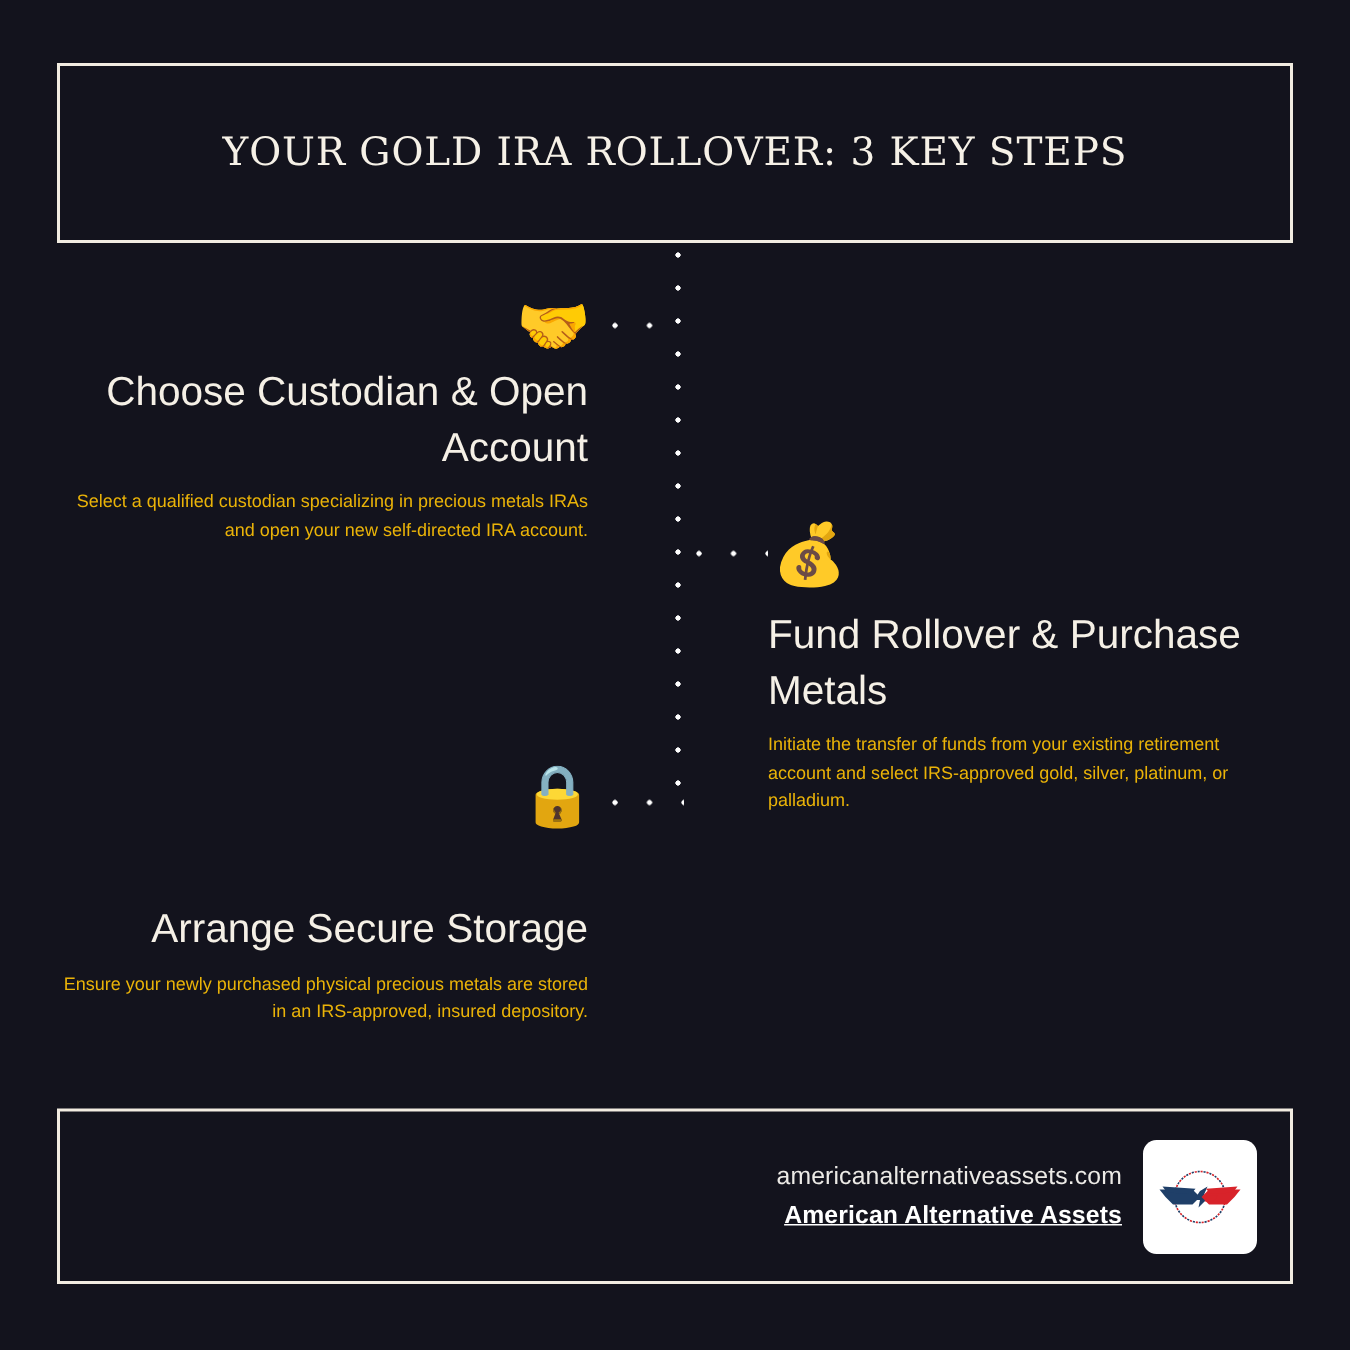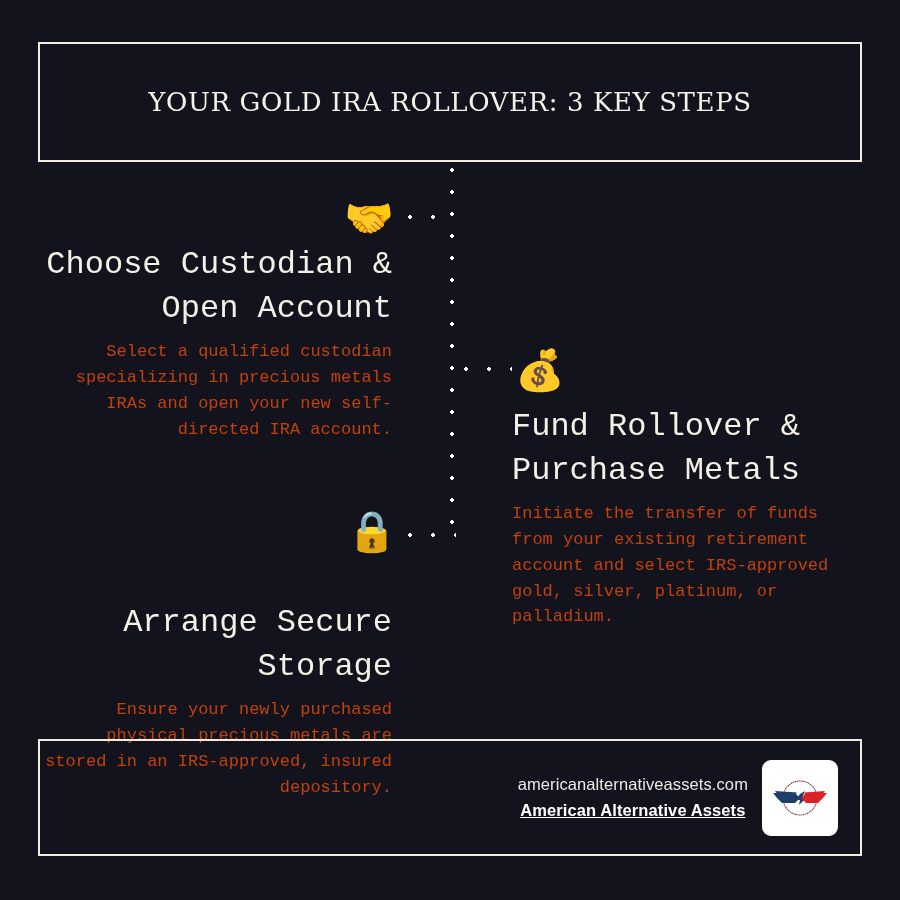--- a/index.html
+++ b/index.html
@@ -66,32 +66,32 @@
   .step { position: absolute; }
 
   .step-emoji {
     position: absolute;
     font-size: 40px;
     line-height: 1;
     font-family: "DejaVu Sans", sans-serif;
   }
 
   .step-head {
-    font-family: Liberation Mono, monospace;
-    font-size: 32px;
+    font-family: Liberation Sans, sans-serif;
+    font-size: 27px;
     line-height: 1.36;
     color: #f5f0e6;
     font-weight: 400;
     margin: 0;
   }
   .step-body {
-    font-family: Liberation Mono, monospace;
-    font-size: 17px;
+    font-family: Liberation Sans, sans-serif;
+    font-size: 12px;
     line-height: 1.52;
-    color: #c2410c;
+    color: #eab308;
     margin: 0;
     padding-top: 9px;
   }
 
   
   .step1 { left: 40px; top: 243px; width: 352px; text-align: right; }
   .step1-emoji { left: 344px; top: 198px; }
 
   
   .step2 { left: 512px; top: 405px; width: 336px; text-align: left; }
@@ -114,21 +114,21 @@
   .footer-inner {
     position: absolute;
     right: 22px;
     top: 0;
     height: 100%;
     display: flex;
     align-items: center;
     gap: 14px;
   }
   .footer-txt {
-    text-align: center;
+    text-align: right;
     display: flex;
     flex-direction: column;
     gap: 7px;
   }
   .footer-url {
     font-family: "Liberation Sans", sans-serif;
     font-size: 16.5px;
     color: #eceae6;
     letter-spacing: 0.1px;
   }

